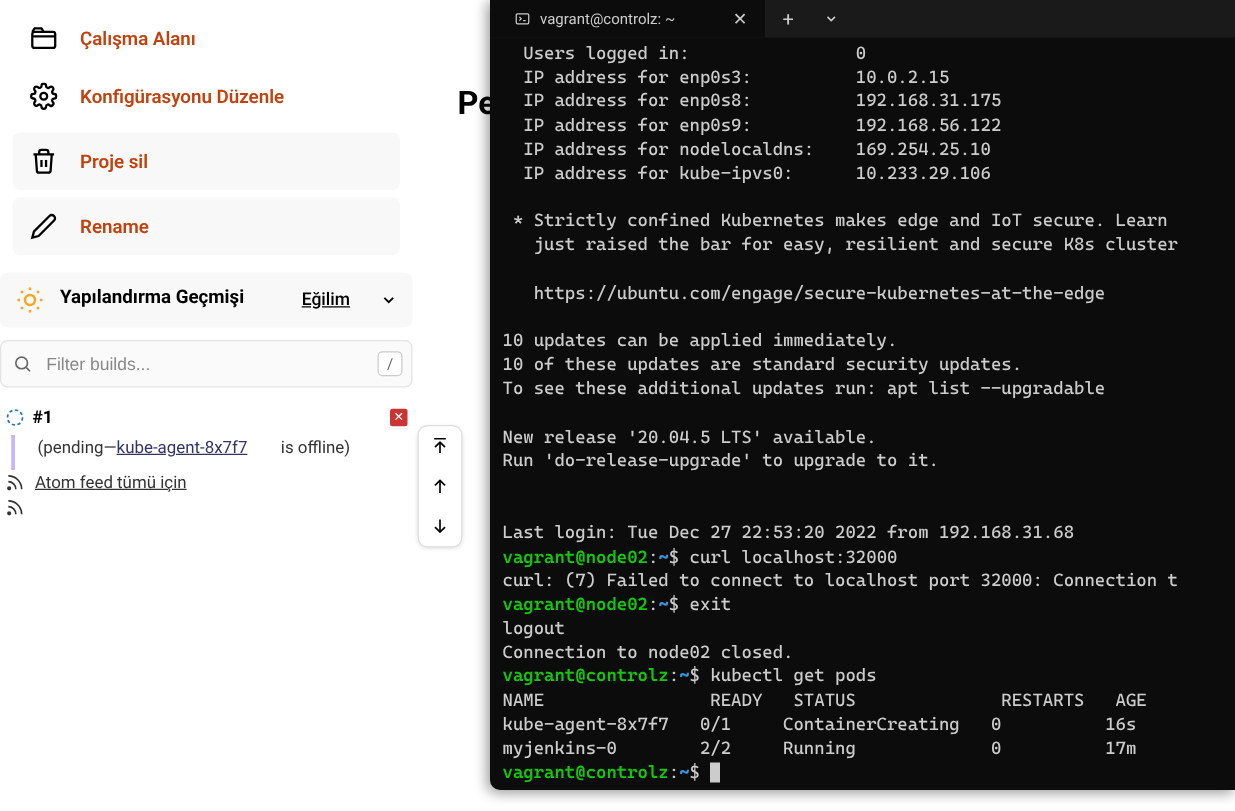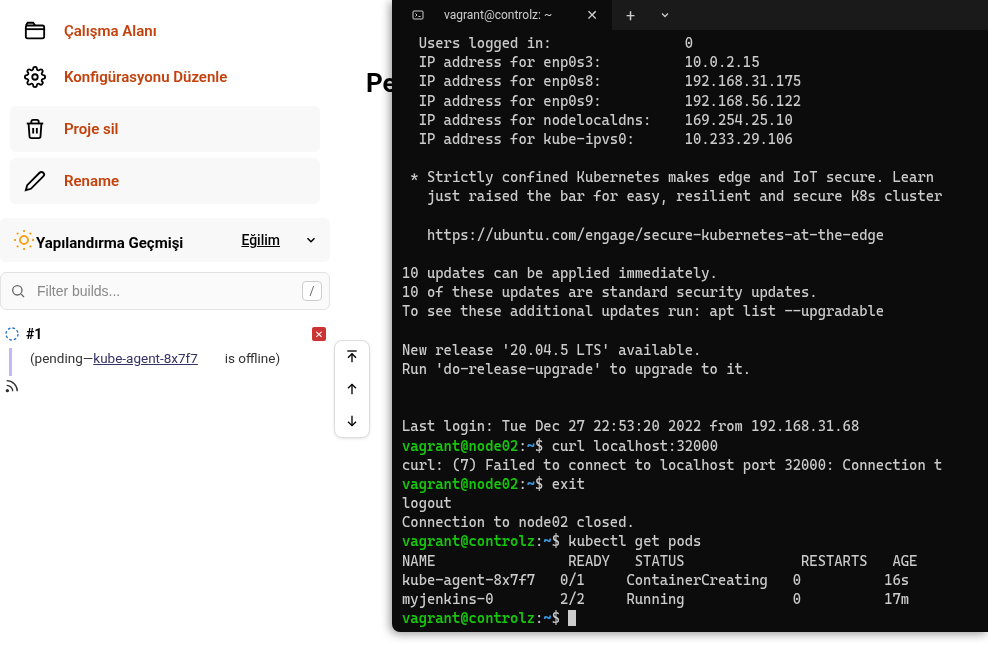--- a/index.html
+++ b/index.html
@@ -7,21 +7,21 @@
 
 .sidebar { width: 330px; height: 100%; padding: 8px 0 0 0; position: absolute; left: 0; top: 0; }
 
 .menu-item { display: flex; align-items: center; gap: 18px; padding: 12px 10px 12px 24px; font-size: 15px; font-weight: 600; color: #c2410c; cursor: pointer; }
 .menu-item svg { flex-shrink: 0; }
 
 .menu-box { background: #f8f8f8; border-radius: 6px; margin: 6px 10px; }
 .menu-box .menu-item { padding-left: 14px; text-align: right; }
 
 .history-row { display: flex; align-items: center; justify-content: space-between; background: #f8f8f8; border-radius: 6px; margin: 14px 0 10px 0; padding: 10px 12px; }
-.history-left { display: flex; align-items: flex-end; }
+.history-left { display: flex; align-items: flex-start; gap: 12px; }
 .history-title { font-weight: 700; font-size: 15px; }
 .trend { display: flex; align-items: center; gap: 24px; font-size: 14px; text-decoration: underline; cursor: pointer; font-weight: 500; }
 
 .filter-wrap { position: relative; margin: 0 0 10px 0; }
 .filter-input { width: 100%; border: 1px solid #e3e3e3; border-radius: 6px; padding: 10px 36px 10px 36px; font-size: 14px; background: #fafafa; }
 .filter-input::placeholder { color: #888; }
 .search-ic { position: absolute; left: 10px; top: 50%; transform: translateY(-50%); }
 .slash-key { position: absolute; right: 8px; top: 50%; transform: translateY(-50%); border: 1px solid #ccc; border-radius: 4px; width: 20px; height: 20px; display: flex; align-items: center; justify-content: center; font-size: 12px; color: #666; background: #fff; }
 
 .build-row { display: flex; align-items: center; gap: 6px; padding: 6px 4px; font-size: 14px; }
@@ -34,21 +34,21 @@
 .feed-link a { color: #333; text-decoration: underline; }
 
 .scroll-ctrl { position: absolute; left: 334px; top: 340px; border: 1px solid #ddd; border-radius: 8px; background: #fff; display: flex; flex-direction: column; box-shadow: 0 1px 3px rgba(0,0,0,0.1); }
 .scroll-ctrl div { padding: 8px 9px; cursor: pointer; display: flex; align-items: center; justify-content: center; }
 
 .page-title { position: absolute; left: 366px; top: 68px; font-size: 26px; font-weight: 700; }
 
 .terminal-window { position: absolute; right: 0; top: 0; width: 596px; height: 632px; background: #0c0c0c; border-radius: 0 0 0 8px; overflow: hidden; box-shadow: -2px 2px 10px rgba(0,0,0,0.4); }
 .term-tabs { height: 30px; background: #1a1a1a; display: flex; align-items: center; }
 .term-tab { display: flex; align-items: center; gap: 8px; padding: 0 14px 0 20px; height: 100%; background: #0c0c0c; color: #ccc; font-size: 12px; min-width: 220px; justify-content: space-between; }
-.term-tab .tleft { display: flex; align-items: center; gap: 20px; }
+.term-tab .tleft { display: flex; align-items: center; gap: 8px; }
 .term-tab .closex { color: #ccc; cursor: pointer; font-size: 14px; }
 .tab-add { color: #ccc; padding: 0 14px; cursor: pointer; font-size: 16px; }
 .tab-menu { color: #ccc; padding: 0 10px; cursor: pointer; }
 
 .term-body { padding: 4px 10px 10px 10px; font-family: "Cascadia Mono", Consolas, "Courier New", monospace; font-size: 14.2px; line-height: 1.35; color: #ccc; white-space: pre; }
 .tg { color: #16c60c; font-weight: 600; }
 .tw { color: #ccc; }
 .tb { color: #3a96dd; font-weight: 600; }
 .cursor { display: inline-block; width: 8px; height: 16px; background: #ccc; vertical-align: text-bottom; }
 
@@ -137,20 +137,28 @@
     <span>(pending—</span><a href="#">kube-agent-8x7f7</a>
     &nbsp;&nbsp;&nbsp;&nbsp;&nbsp;&nbsp;&nbsp;<span>is offline)</span>
   </div>
 
   <div class="feed-link">
     <svg width="16" height="16" viewBox="0 0 24 24" fill="none" stroke="#333" stroke-width="2">
         <path d="M4 11a9 9 0 0 1 9 9"></path>
         <path d="M4 4a16 16 0 0 1 16 16"></path>
         <circle cx="5" cy="19" r="1.5" fill="#333"></circle>
       </svg>
+    <a href="#">Atom feed tümü için</a>
+  </div>
+  <div class="feed-link">
+    <svg width="16" height="16" viewBox="0 0 24 24" fill="none" stroke="#333" stroke-width="2">
+        <path d="M4 11a9 9 0 0 1 9 9"></path>
+        <path d="M4 4a16 16 0 0 1 16 16"></path>
+        <circle cx="5" cy="19" r="1.5" fill="#333"></circle>
+      </svg>
   </div>
 </div>
 
 <div class="scroll-ctrl">
   <div>
       <svg width="16" height="16" viewBox="0 0 24 24" fill="none" stroke="#000" stroke-width="2">
         <line x1="12" y1="20" x2="12" y2="7"></line>
         <polyline points="6 13 12 7 18 13"></polyline>
         <line x1="5" y1="3" x2="19" y2="3"></line>
       </svg>

